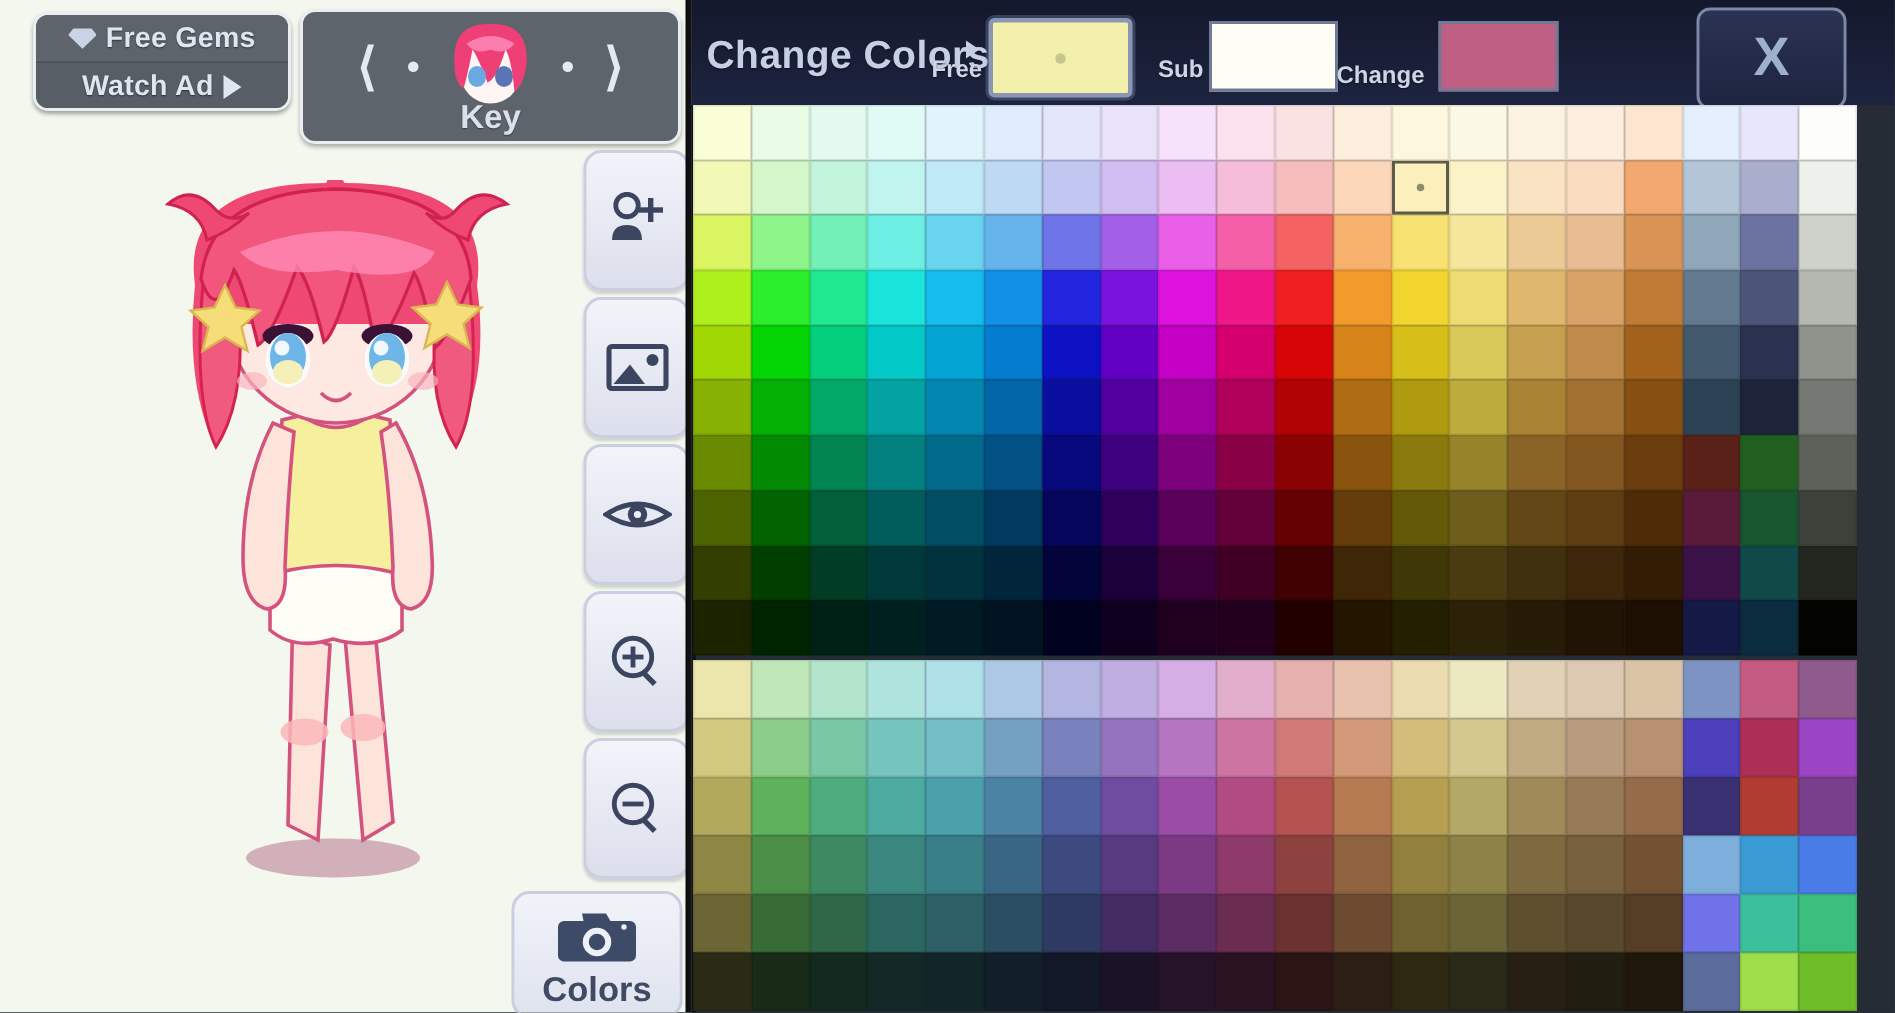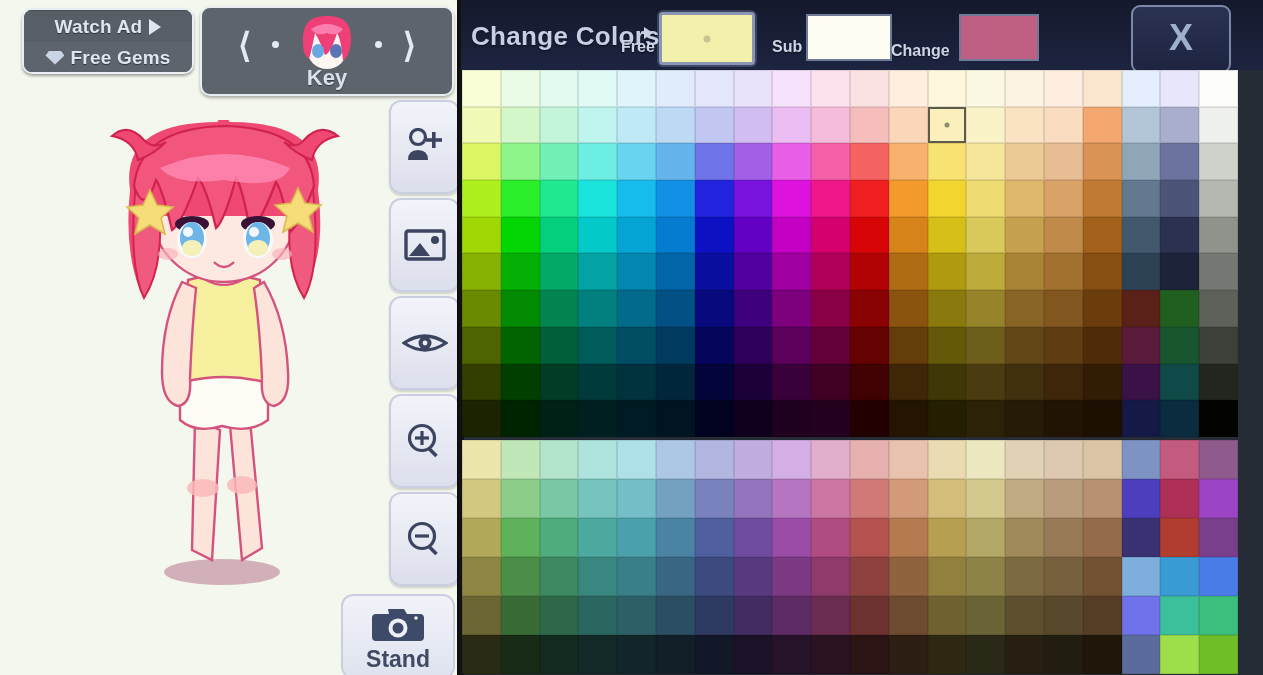--- a/index.html
+++ b/index.html
@@ -153,27 +153,27 @@
       <ellipse cx="158" cy="128" rx="10" ry="8" fill="#f5efb8"></ellipse>
       <ellipse cx="88" cy="112" rx="5" ry="5" fill="#ffffff" opacity=".9"></ellipse>
       <ellipse cx="154" cy="112" rx="5" ry="5" fill="#ffffff" opacity=".9"></ellipse>
 
       <ellipse cx="68" cy="134" rx="10" ry="6" fill="#f9b3bd" opacity=".7"></ellipse>
       <ellipse cx="182" cy="134" rx="10" ry="6" fill="#f9b3bd" opacity=".7"></ellipse>
       <path d="M114 142 q10 10 20 0" stroke="#d4537e" stroke-width="2.4" fill="none"></path>
     </svg>
 
     <div id="freegems" class="btn-grey">
+      <div class="row row1">
+        <span class="gem"></span>
+        <span>Free Gems</span>
+      </div>
       <div class="row row2">
         <span>Watch Ad</span>
         <span class="playtri"></span>
-      </div>
-      <div class="row row1">
-        <span class="gem"></span>
-        <span>Free Gems</span>
       </div>
     </div>
 
     <div id="charnav">
       <span class="arrow arrowL">⟨</span>
       <span class="dot dotL"></span>
       <span class="arrow arrowR">⟩</span>
       <span class="dot dotR"></span>
       <svg id="headicon" viewBox="0 0 60 58">
         <ellipse cx="30" cy="36" rx="20" ry="20" fill="#fdf6f2"></ellipse>
@@ -224,21 +224,21 @@
     </div>
 
 
     <div id="studiobtn">
       <svg style="position:absolute;left:50%;top:9px;transform:translateX(-50%)" width="56" height="40" viewBox="0 0 56 40">
         <path d="M18 4 h16 l3 5 h13 a4 4 0 0 1 4 4 v19 a4 4 0 0 1 -4 4 h-44 a4 4 0 0 1 -4 -4 v-19 a4 4 0 0 1 4 -4 h13 z" fill="#3d4a68"></path>
         <circle cx="28" cy="23" r="9.5" fill="#eef0f7"></circle>
         <circle cx="28" cy="23" r="5.5" fill="#3d4a68"></circle>
         <circle cx="46" cy="13" r="1.8" fill="#eef0f7"></circle>
       </svg>
-      <div id="studiolbl">Stand</div>
+      <div id="studiolbl">Colors</div>
     </div>
   </div>
 
   <div id="panel">
     <div id="panelhead">
       <div id="ctitle">Change Colors</div>
       <div id="tri"></div>
 
       <div class="chlabel" style="left:160px;top:38px;">Free</div>
       <div class="chsw" id="swMain" style="background: rgb(243, 240, 171);">

